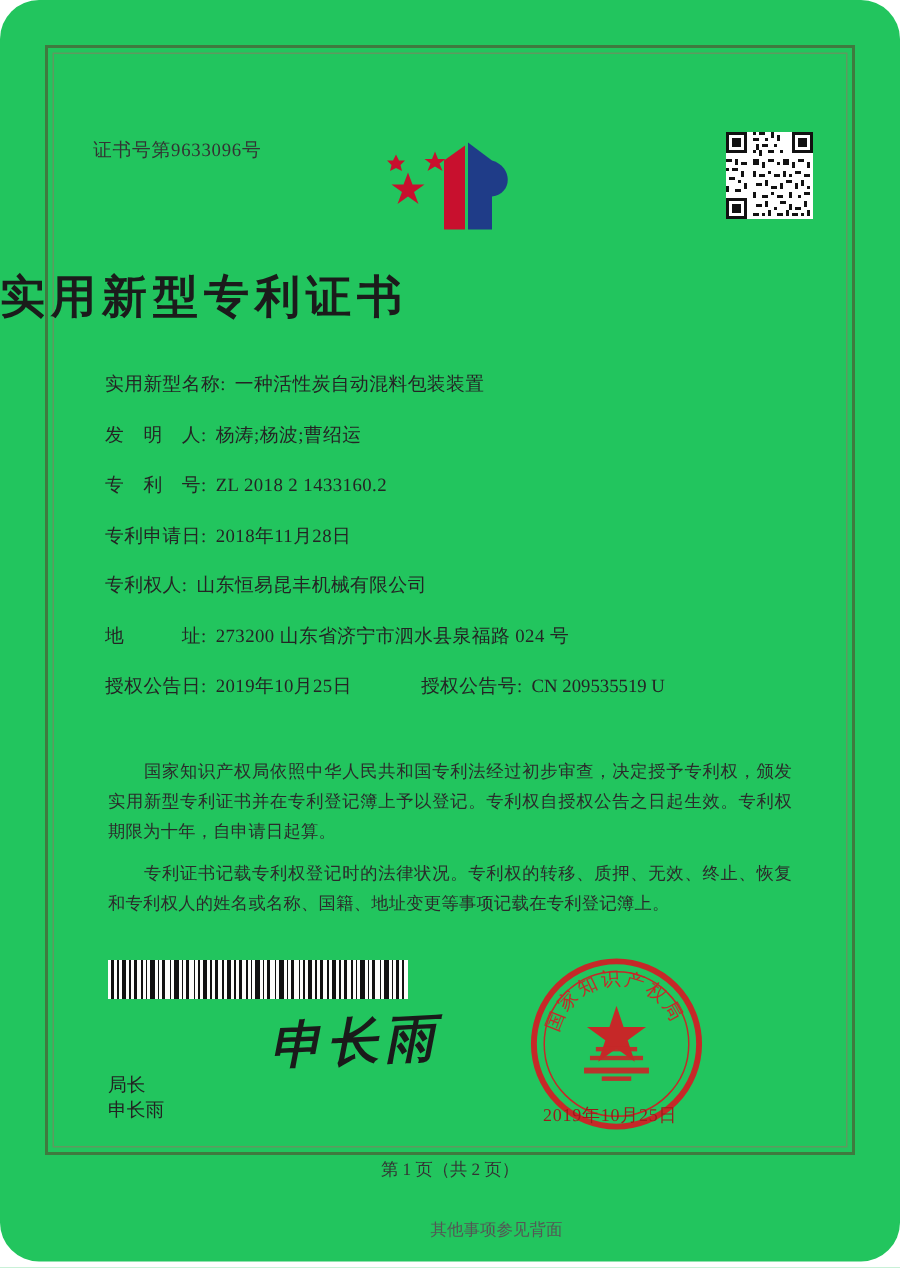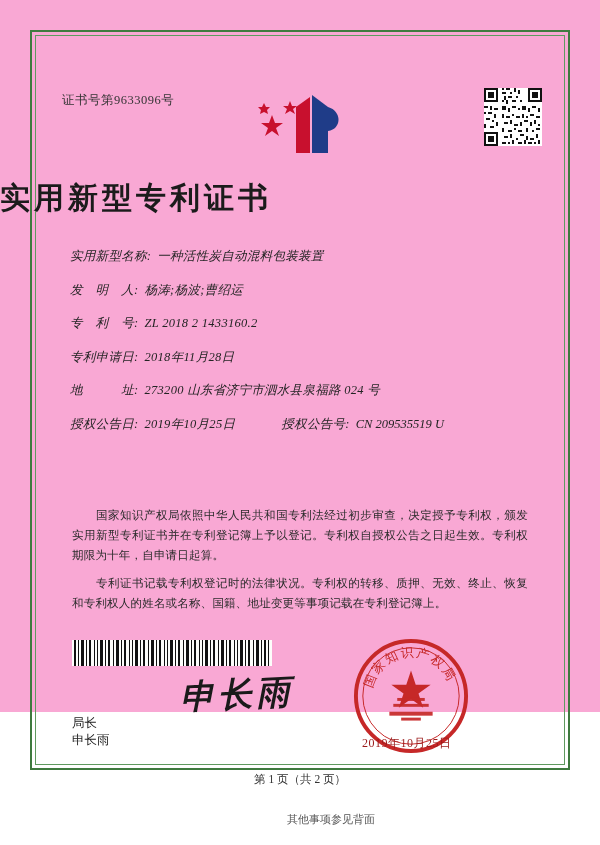--- a/index.html
+++ b/index.html
@@ -12,22 +12,23 @@
     height: 845px;
     font-family: "Liberation Serif", "DejaVu Serif", serif;
     color: #2a2a2a;
     position: relative;
     overflow: hidden;
   }
   .page {
     position: absolute;
     left: 0; top: 0;
     width: 600px;
-    height: 712px;
-    background: #f9a8d4;
+    height: 841px;
+    background: #22c55e;
+    border-radius: 26px;
   }
   
   .border-outer {
     position: absolute;
     left: 30px; top: 30px;
     width: 540px; height: 740px;
     border: 2px solid #3f7a3f;
     box-sizing: border-box;
   }
   .border-inner {
@@ -78,21 +79,20 @@
     color: #1b1b1b;
     font-family: "Liberation Serif", "DejaVu Serif", serif;
   }
 
   .fields {
     position: absolute;
     left: 70px; top: 248px;
     width: 460px;
     font-size: 12.5px;
     color: #242424;
-    font-style: italic;
   }
   .field-row {
     display: flex;
     align-items: baseline;
     margin-bottom: 16.5px;
     white-space: nowrap;
   }
   .field-label {
     flex: 0 0 auto;
     letter-spacing: 0.3px;
@@ -308,20 +308,24 @@
     </div>
     <div class="field-row">
       <span class="field-label">专　利　号:</span>
       <span class="field-value">ZL 2018 2 1433160.2</span>
     </div>
     <div class="field-row">
       <span class="field-label">专利申请日:</span>
       <span class="field-value">2018年11月28日</span>
     </div>
     <div class="field-row">
+      <span class="field-label">专利权人:</span>
+      <span class="field-value">山东恒易昆丰机械有限公司</span>
+    </div>
+    <div class="field-row">
       <span class="field-label">地　　　址:</span>
       <span class="field-value">273200 山东省济宁市泗水县泉福路 024 号</span>
     </div>
     <div class="field-row dual">
       <span class="field-label">授权公告日:</span>
       <span class="field-value">2019年10月25日</span>
       <span class="second-label">授权公告号:</span>
       <span class="second-value">CN 209535519 U</span>
     </div>
   </div>

